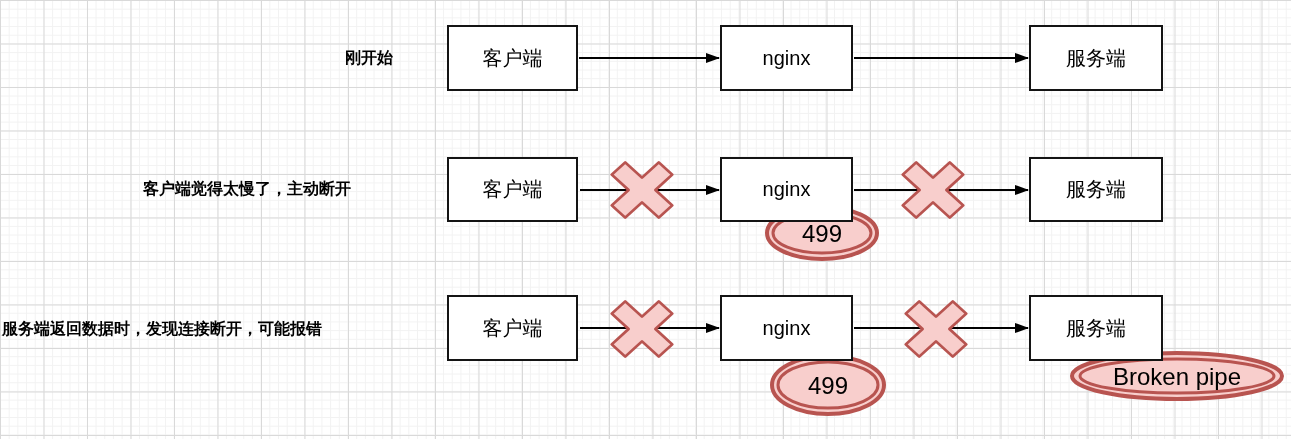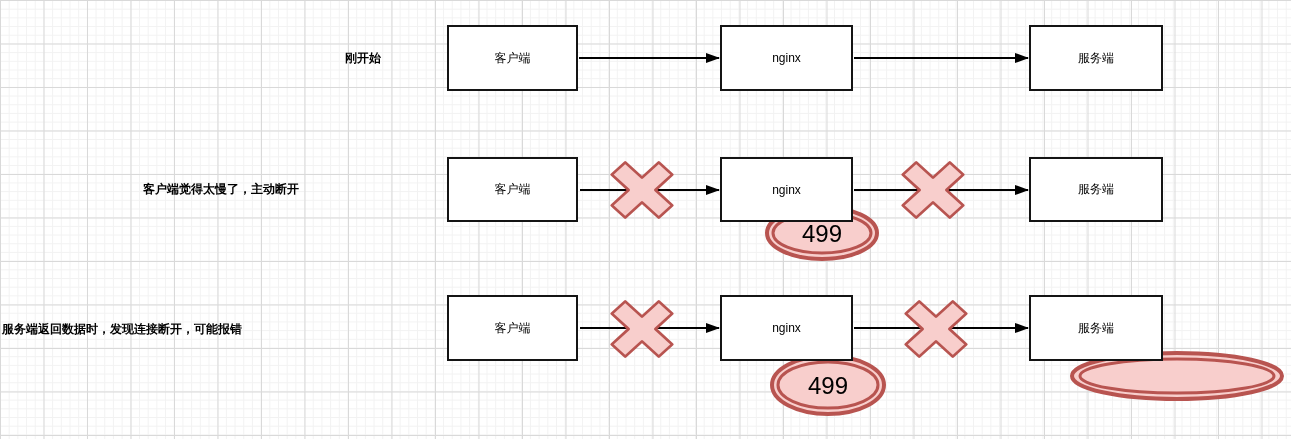--- a/index.html
+++ b/index.html
@@ -23,28 +23,28 @@
   .badge-outer { fill: #f8cecc; stroke: #b85450; stroke-width: 4; }
   .badge-inner { fill: none; stroke: #b85450; stroke-width: 3; }
   .node {
     position: absolute;
     box-sizing: border-box;
     background: #ffffff;
     border: 2px solid #141414;
     display: flex;
     align-items: center;
     justify-content: center;
-    font-size: 12px;
+    font-size: 20px;
     color: #000000;
     white-space: nowrap;
   }
   .row-label {
     position: absolute;
     transform: translateY(-50%);
-    font-size: 12px;
+    font-size: 16px;
     font-weight: bold;
     color: #000000;
     white-space: nowrap;
   }
   .badge-label {
     position: absolute;
     transform: translate(-50%, -50%);
     font-size: 24px;
     color: #000000;
     white-space: nowrap;
@@ -104,14 +104,15 @@
   <div class="node" style="left:447px; top:157px; width:131px; height:65px;">客户端</div>
   <div class="node" style="left:720px; top:157px; width:133px; height:65px;">nginx</div>
   <div class="node" style="left:1029px; top:157px; width:134px; height:65px;">服务端</div>
 
   <div class="node" style="left:447px; top:295px; width:131px; height:66px;">客户端</div>
   <div class="node" style="left:720px; top:295px; width:133px; height:66px;">nginx</div>
   <div class="node" style="left:1029px; top:295px; width:134px; height:66px;">服务端</div>
 
   <div class="badge-label" style="left:822px; top:234px;">499</div>
   <div class="badge-label" style="left:828px; top:386px;">499</div>
+  <div class="badge-label" style="left:1177px; top:377px;">Broken pipe</div>
 
 </div>
 
 </body></html>

